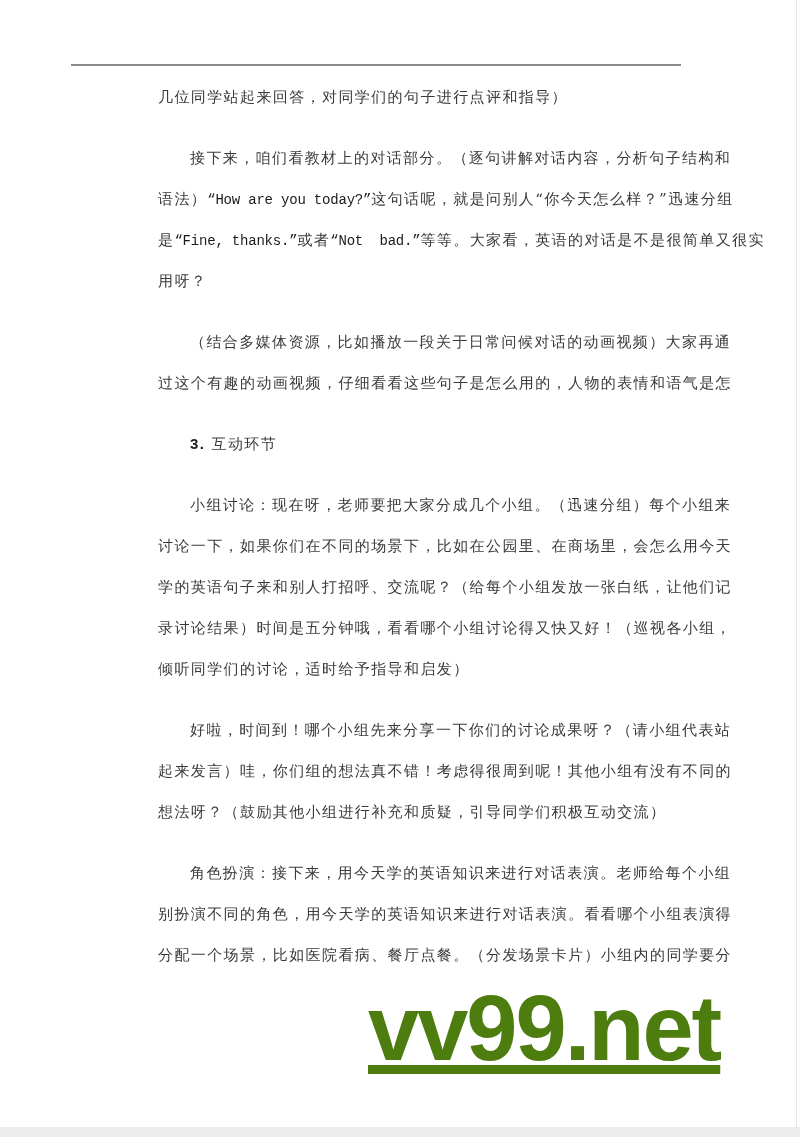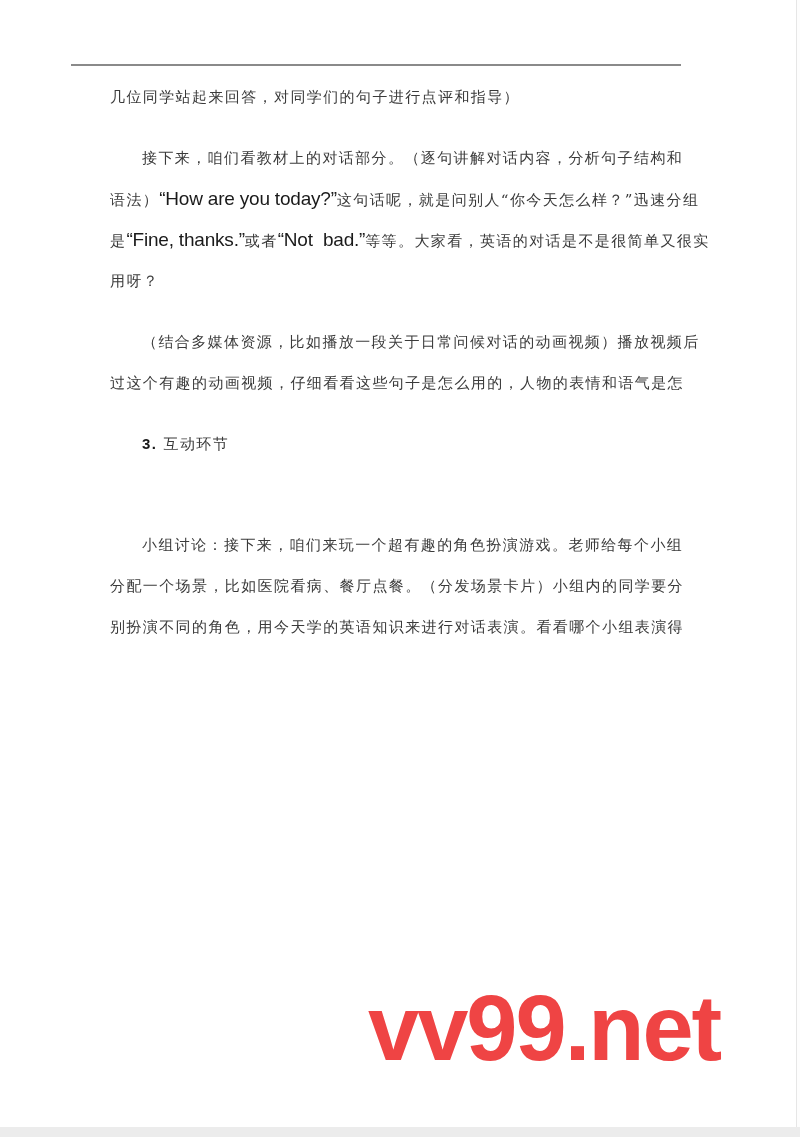--- a/index.html
+++ b/index.html
@@ -25,34 +25,34 @@
   .content {
     position:absolute; left:110px; top:83px; width:572px;
   }
   .line {
     height:41px; line-height:28px; font-size:15px; white-space:nowrap;
     letter-spacing:1.4px; overflow:visible;
   }
   .indent { padding-left:32px; }
   .gap { height:20px; }
   .en {
-    font-family:Liberation Sans, sans-serif;
-    color:#1a1a1a; letter-spacing:-0.2px; font-size:19px;
+    font-family:Liberation Mono, monospace;
+    color:#1a1a1a; letter-spacing:-0.2px; font-size:14px;
   }
   .heading-num {
     font-family:"Liberation Sans", "DejaVu Sans", sans-serif;
     font-weight:bold; color:#1a1a1a;
   }
   .watermark {
     position:absolute; left:368px; top:982px;
     font-family:"Liberation Sans", "DejaVu Sans", sans-serif;
-    font-weight:bold; font-size:92px; color:#ef4444;
-    letter-spacing:-2px; line-height:1; z-index:0;
+    font-weight:bold; font-size:92px; color:#4d7c0f;
+    letter-spacing:-2px; line-height:1; z-index:0;text-decoration:underline;
   }
-  .content { z-index:1; }
+  .content { z-index:1;margin-left:48px; }
 </style>
 </head>
 <body>
 
 <div class="page">
   <div class="header-rule"></div>
 
   <div class="watermark">vv99.net</div>
 
   <div class="content">
@@ -68,36 +68,48 @@
         <span>语法）</span><span class="en">“How are you today?”</span><span>这句话呢，就是问别人“你今天怎么样？”迅速分组</span>
       </div>
       <div class="line">
         <span>是</span><span class="en">“Fine, thanks.”</span><span>或者</span><span class="en" style="white-space:pre">“Not  bad.”</span><span>等等。大家看，英语的对话是不是很简单又很实</span>
       </div>
       <div class="line">用呀？</div>
     </div>
     <div class="gap"></div>
 
     <div class="paragraph">
-      <div class="line indent">（结合多媒体资源，比如播放一段关于日常问候对话的动画视频）播放视频后</div>
+      <div class="line indent">（结合多媒体资源，比如播放一段关于日常问候对话的动画视频）大家再通</div>
       <div class="line">过这个有趣的动画视频，仔细看看这些句子是怎么用的，人物的表情和语气是怎</div>
     </div>
     <div class="gap"></div>
 
     <div class="line indent">
       <span class="heading-num">3.</span>
       <span>互动环节</span>
     </div>
     <div class="gap"></div>
 
-    <div class="gap"></div>
-
+    <div class="paragraph">
+      <div class="line indent">小组讨论：现在呀，老师要把大家分成几个小组。（迅速分组）每个小组来</div>
+      <div class="line">讨论一下，如果你们在不同的场景下，比如在公园里、在商场里，会怎么用今天</div>
+      <div class="line">学的英语句子来和别人打招呼、交流呢？（给每个小组发放一张白纸，让他们记</div>
+      <div class="line">录讨论结果）时间是五分钟哦，看看哪个小组讨论得又快又好！（巡视各小组，</div>
+      <div class="line">倾听同学们的讨论，适时给予指导和启发）</div>
+    </div>
     <div class="gap"></div>
 
     <div class="paragraph">
-      <div class="line indent">小组讨论：接下来，咱们来玩一个超有趣的角色扮演游戏。老师给每个小组</div>
+      <div class="line indent">好啦，时间到！哪个小组先来分享一下你们的讨论成果呀？（请小组代表站</div>
+      <div class="line">起来发言）哇，你们组的想法真不错！考虑得很周到呢！其他小组有没有不同的</div>
+      <div class="line">想法呀？（鼓励其他小组进行补充和质疑，引导同学们积极互动交流）</div>
+    </div>
+    <div class="gap"></div>
+
+    <div class="paragraph">
+      <div class="line indent">角色扮演：接下来，用今天学的英语知识来进行对话表演。老师给每个小组</div>
+      <div class="line">别扮演不同的角色，用今天学的英语知识来进行对话表演。看看哪个小组表演得</div>
       <div class="line">分配一个场景，比如医院看病、餐厅点餐。（分发场景卡片）小组内的同学要分</div>
-      <div class="line">别扮演不同的角色，用今天学的英语知识来进行对话表演。看看哪个小组表演得</div>
     </div>
 
   </div>
 </div>
 <div class="bottom-strip"></div>
 
 </body></html>

